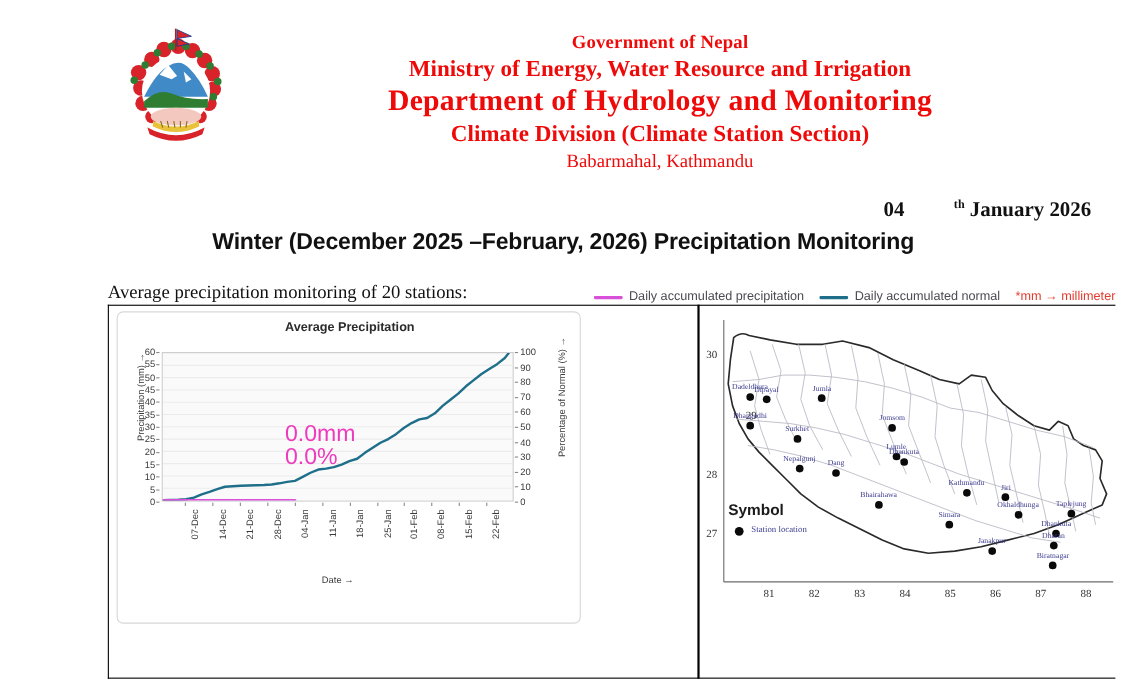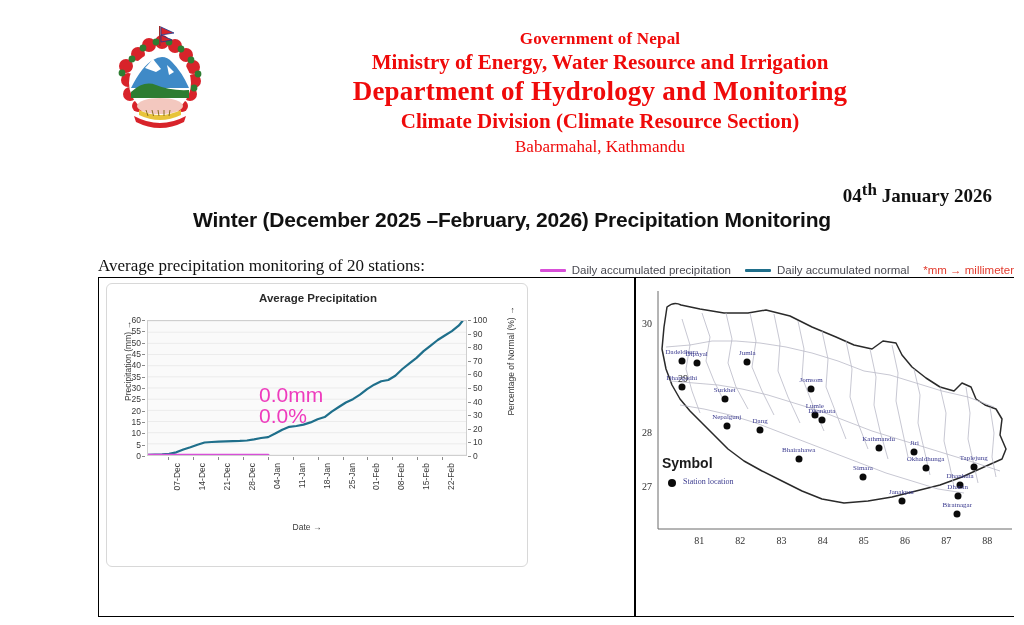--- a/index.html
+++ b/index.html
@@ -12,21 +12,21 @@
   #emblem{position:absolute;left:112px;top:22px;width:96px;height:120px;}
 
   #org-block{position:absolute;left:250px;top:28px;width:700px;text-align:center;color:#ef0a0a;}
   .org-l1{font-size:17px;font-weight:bold;letter-spacing:.2px;line-height:21px;}
   .org-l2{font-size:21px;font-weight:bold;line-height:26px;}
   .org-l3{font-size:27px;font-weight:bold;line-height:33px;letter-spacing:.2px;}
   .org-l4{font-size:21px;font-weight:bold;line-height:27px;}
   .org-l5{font-size:17px;font-weight:normal;line-height:23px;}
 
   #report-date{position:absolute;right:32px;top:180px;font-size:19px;font-weight:bold;color:#111;}
-  #report-date sup{font-size:17px;vertical-align:super;}
+  #report-date sup{font-size:11px;vertical-align:super;margin-left:45px;}
 
   #doc-title{position:absolute;left:0;top:208px;width:1024px;text-align:center;
              font-family:"Liberation Sans",sans-serif;
              font-size:21px;font-weight:bold;color:#111;letter-spacing:-.2px;}
 
   
   #legend-row{position:absolute;left:98px;top:252px;width:916px;height:24px;
               display:flex;align-items:flex-end;}
   #avg-label{font-size:17px;color:#111;white-space:nowrap;}
   #legend-items{display:flex;align-items:center;margin-left:auto;gap:14px;
@@ -150,21 +150,21 @@
     <path d="M22 94 Q48 108 74 94 L72 100 Q48 112 24 100 Z" fill="#d8232a"></path>
     <g stroke="#8a6d1f" stroke-width="1" fill="none">
       <path d="M34 88 l2 6 M40 88 l1.5 6 M46 88 l1 6 M52 88 l0 6 M58 88 l-1 6"></path>
     </g>
   </svg>
 
   <div id="org-block">
     <div class="org-l1">Government of Nepal</div>
     <div class="org-l2">Ministry of Energy, Water Resource and Irrigation</div>
     <div class="org-l3">Department of Hydrology and Monitoring</div>
-    <div class="org-l4">Climate Division (Climate Resource Section)</div>
+    <div class="org-l4">Climate Division (Climate Station Section)</div>
     <div class="org-l5">Babarmahal, Kathmandu</div>
   </div>
 </div>
 
 <div id="report-date"><span>04</span><sup>th</sup><span> January 2026</span></div>
 
 <div id="doc-title">Winter (December 2025 –February, 2026) Precipitation Monitoring</div>
 
 <div id="legend-row">
   <div id="avg-label">Average precipitation monitoring of 20 stations:</div>

